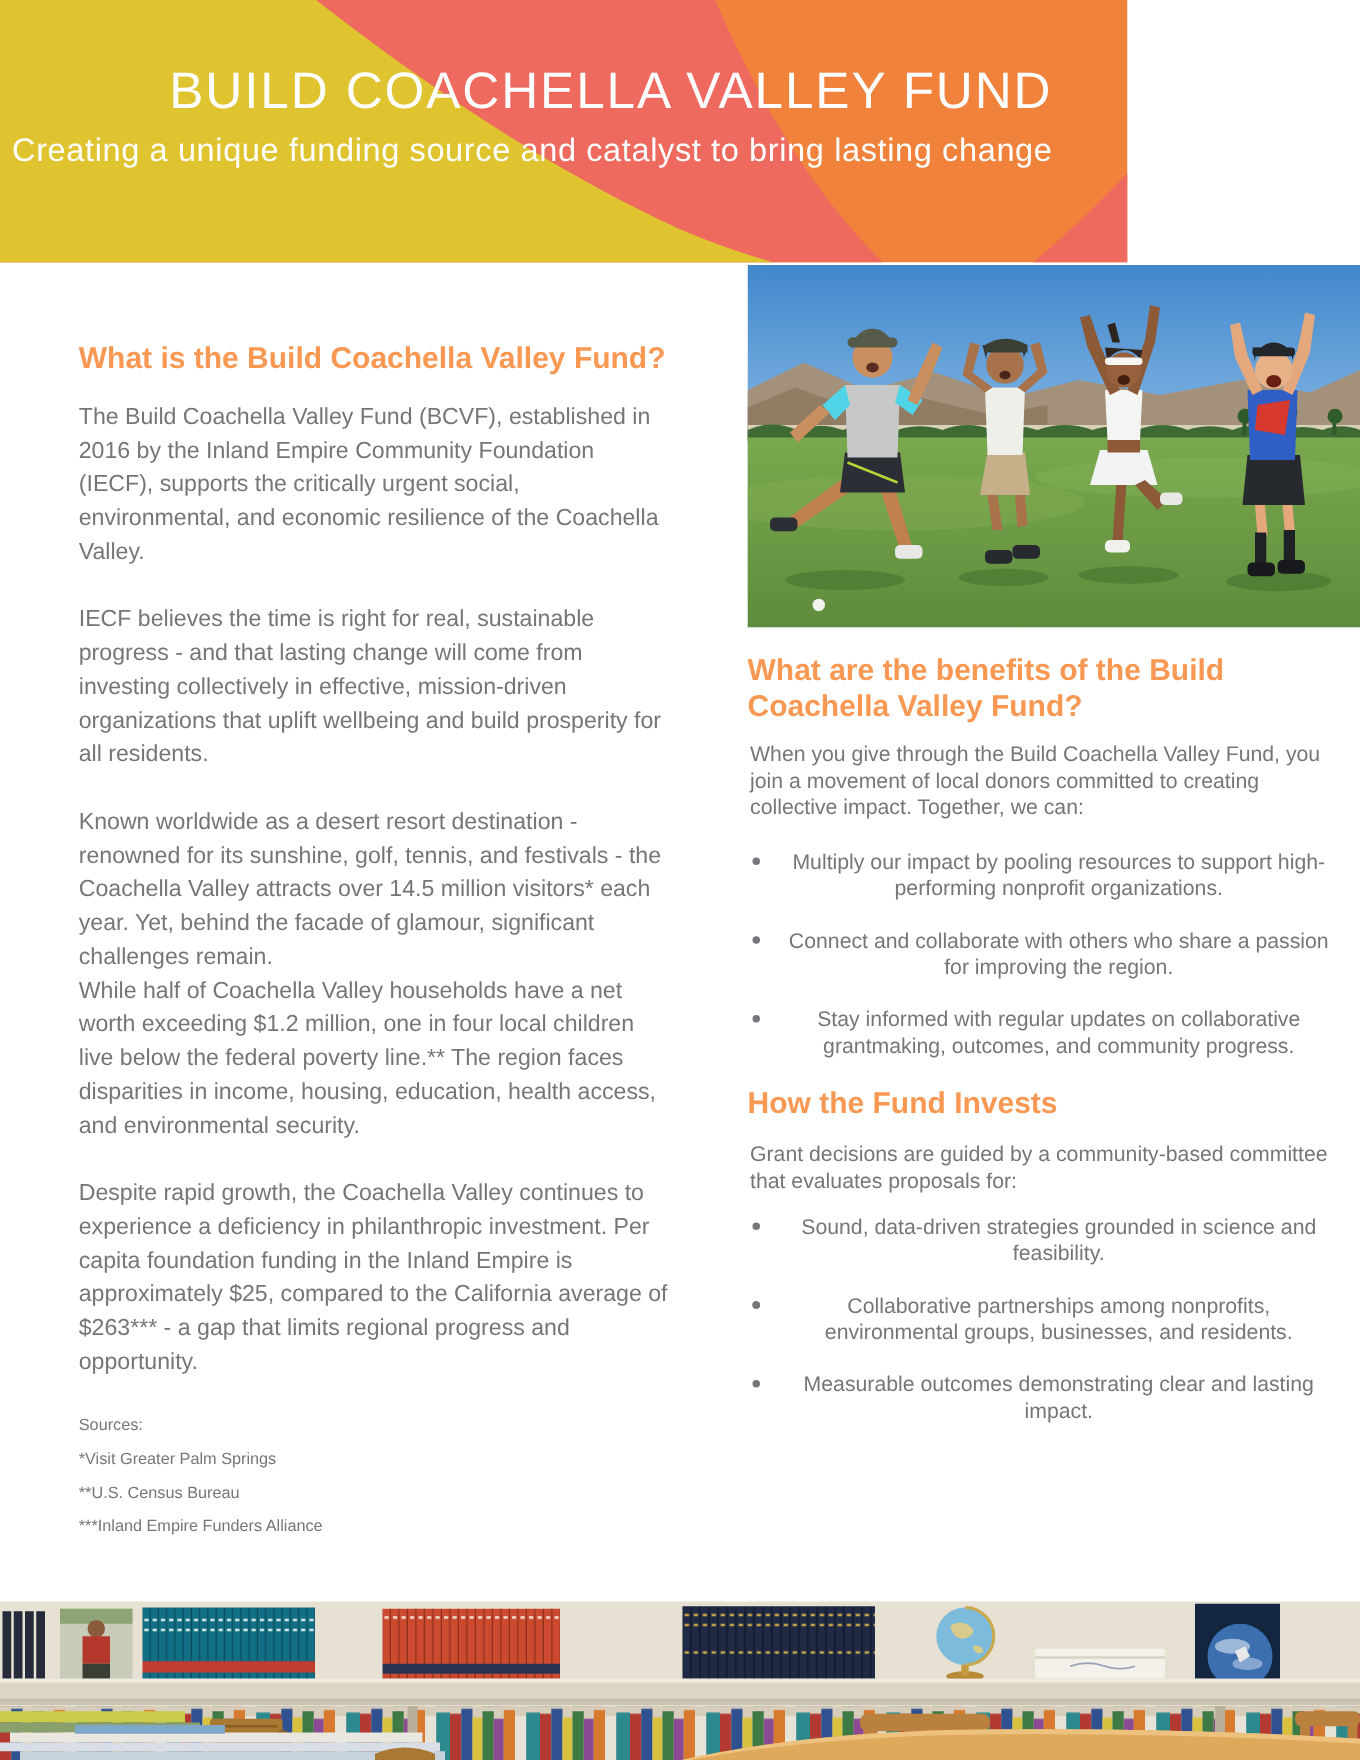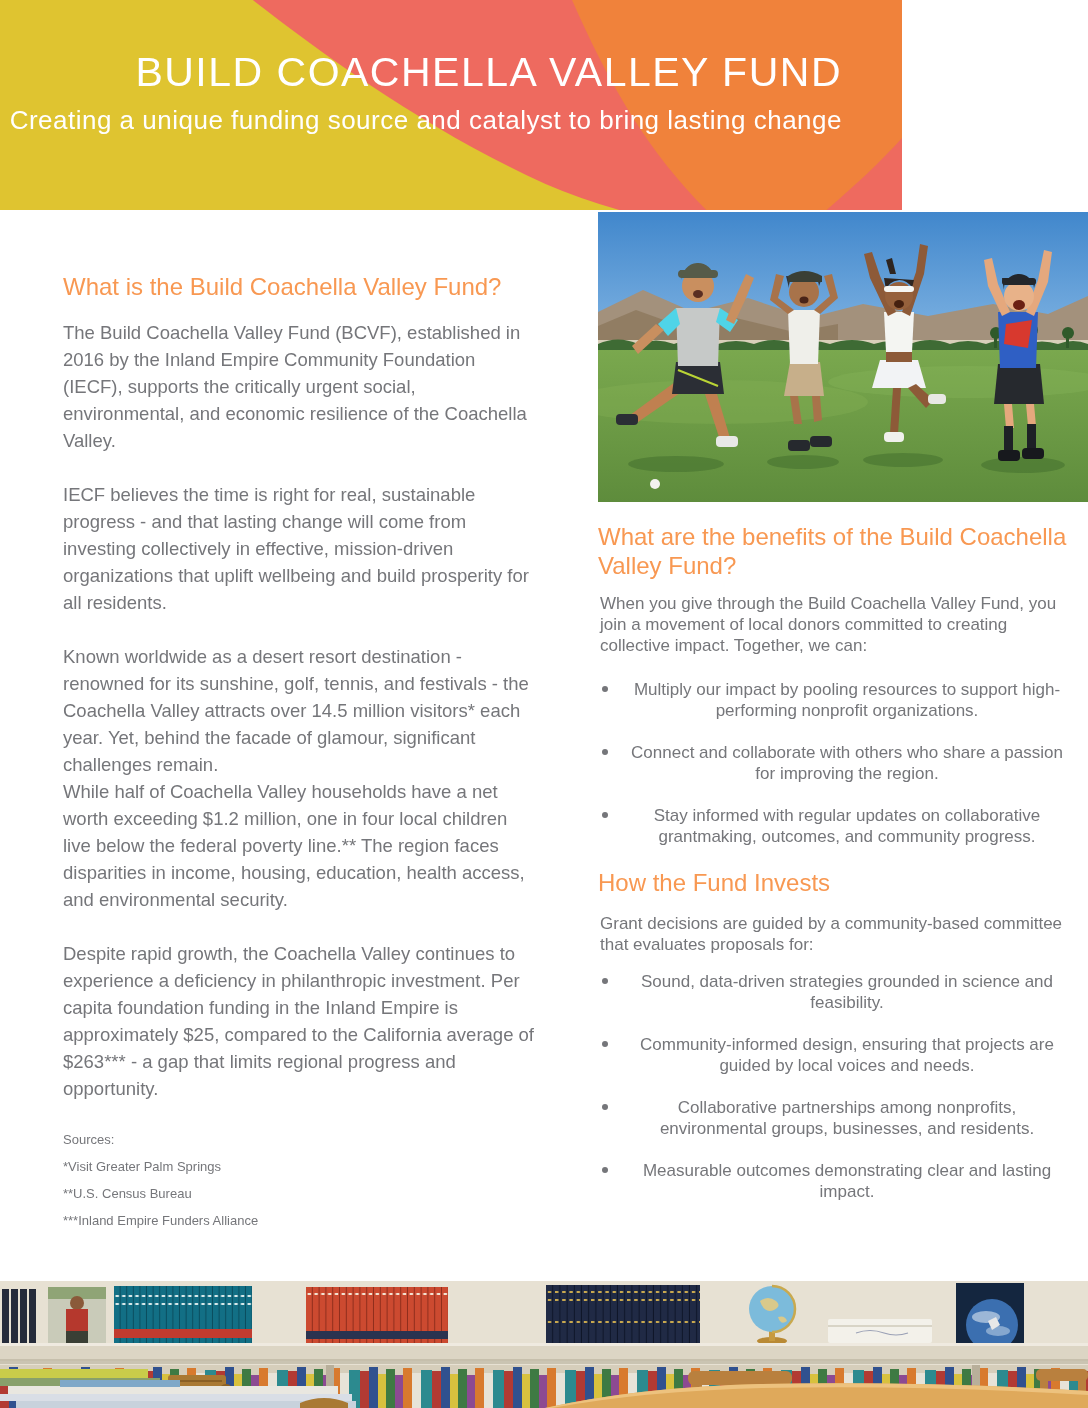--- a/index.html
+++ b/index.html
@@ -14,21 +14,21 @@
   .banner{position:absolute;left:0;top:0;width:902px;height:210px;}
   .banner svg{display:block;width:100%;height:100%;}
   .banner-text{position:absolute;right:60px;top:50px;text-align:right;color:#fff;}
   .banner-title{font-size:41px;font-weight:300;letter-spacing:1.5px;line-height:1.1;margin:0;}
   .banner-sub{font-size:26px;font-weight:300;letter-spacing:.5px;margin:10px 0 0 0;}
 
   
   .left-col{position:absolute;left:63px;top:272px;width:472px;}
   .right-col{position:absolute;left:598px;top:212px;width:490px;}
 
-  h2.sect{color:var(--heading-orange);font-weight:400;font-size:24px;line-height:29px;margin:0;}
+  h2.sect{color:var(--heading-orange);font-weight:700;font-size:24px;line-height:29px;margin:0;}
   .left-col p{font-size:18.5px;line-height:27px;margin:27px 0 0 0;}
   .left-col p.first{margin-top:18px;}
   .pre{white-space:pre-line;}
   .sources{margin-top:24px;font-size:13px;line-height:27px;}
   .sources span{display:block;}
 
   .photo{display:block;margin:0;padding:0;}
   .photo svg{display:block;}
 
   .right-col .sect{margin-top:20px;}
@@ -194,21 +194,21 @@
     <ul class="blist">
       <li><span class="dot"></span><span>Multiply our impact by pooling resources to support high-performing nonprofit organizations.</span></li>
       <li><span class="dot"></span><span>Connect and collaborate with others who share a passion for improving the region.</span></li>
       <li><span class="dot"></span><span>Stay informed with regular updates on collaborative grantmaking, outcomes, and community progress.</span></li>
     </ul>
 
     <h2 class="sect invests-head">How the Fund Invests</h2>
     <p class="intro intro2">Grant decisions are guided by a community-based committee that evaluates proposals for:</p>
     <ul class="blist tight">
       <li><span class="dot"></span><span>Sound, data-driven strategies grounded in science and feasibility.</span></li>
-      <li><span class="dot"></span><span>Community-informed design, ensuring that projects are guided by local voices and needs.</span></li>
+      <li><span class="dot"></span></li>
       <li><span class="dot"></span><span>Collaborative partnerships among nonprofits, environmental groups, businesses, and residents.</span></li>
       <li><span class="dot"></span><span>Measurable outcomes demonstrating clear and lasting impact.</span></li>
     </ul>
   </section>
 
   <figure class="footer-photo photo">
     <svg viewBox="0 0 1088 127" preserveAspectRatio="none" aria-hidden="true">
       <defs>
         <pattern id="tealset" x="114" y="0" width="6.6" height="62" patternUnits="userSpaceOnUse">
           <rect width="6.6" height="62" fill="#126F85"></rect>

